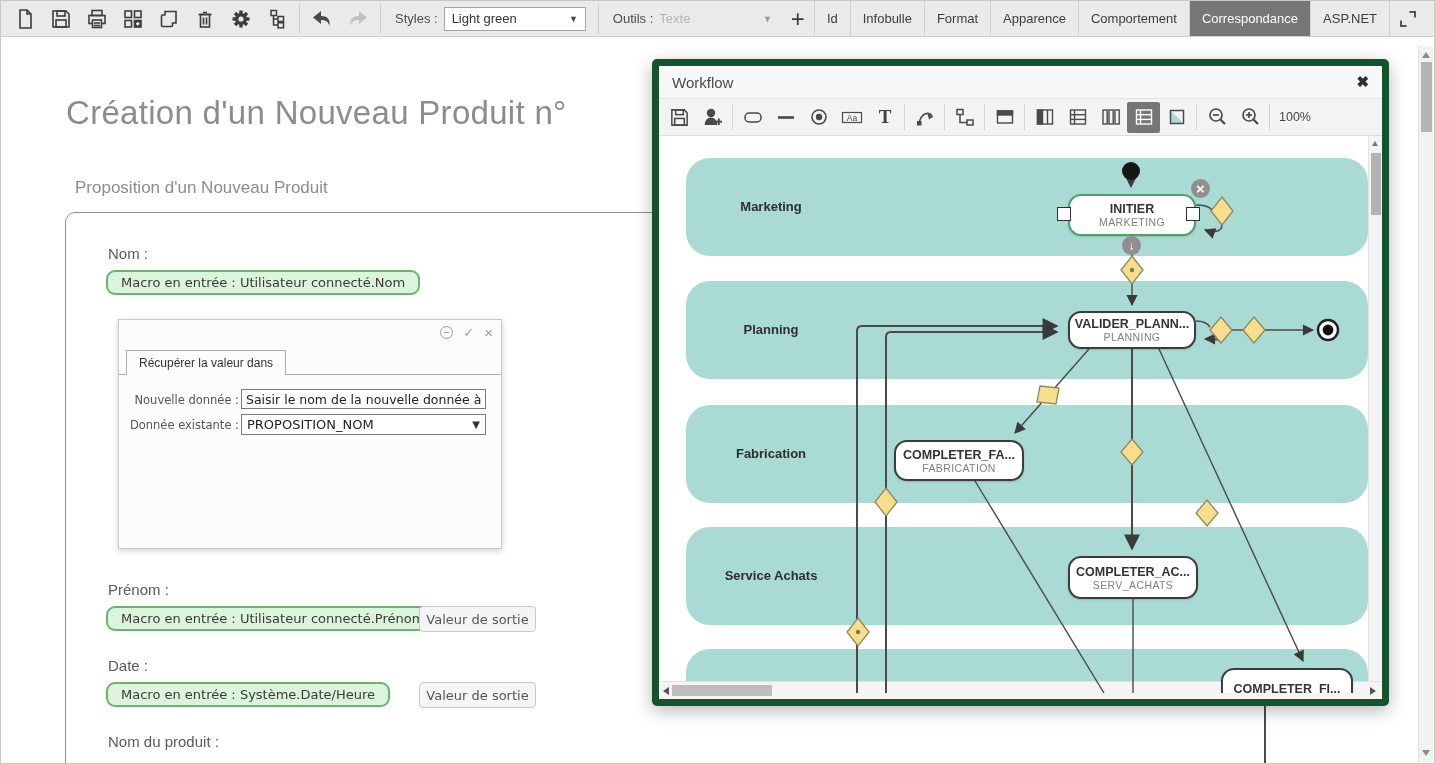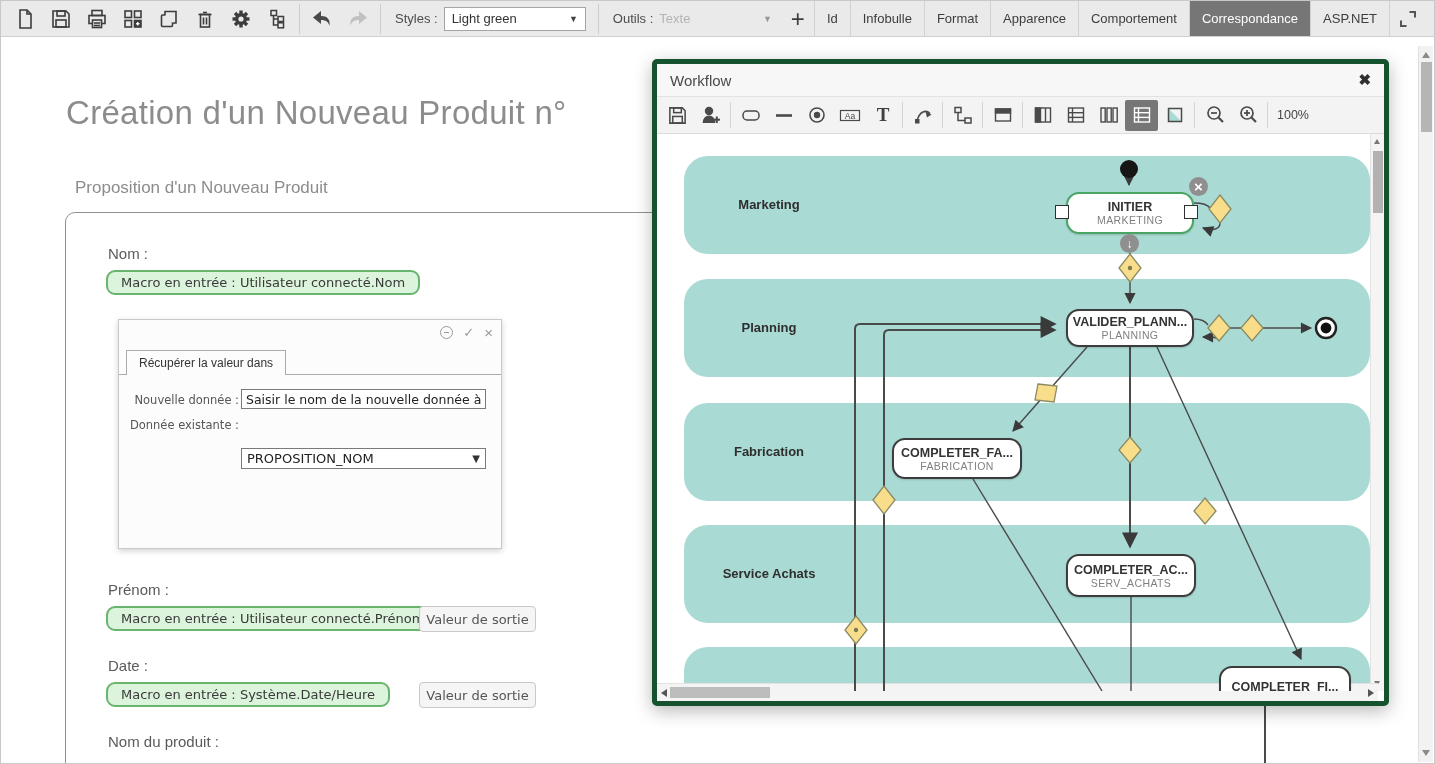--- a/index.html
+++ b/index.html
@@ -38,33 +38,33 @@
   .popup-head { position:absolute; top:0; left:0; right:0; height:24px; display:flex; align-items:center; justify-content:flex-end; gap:10px; padding-right:8px; }
   .ph-ico { color:#9a9a9a; font-size:13px; cursor:pointer; line-height:1; }
   .ico-collapse { width:13px; height:13px; border:1px solid #9a9a9a; border-radius:50%; position:relative; }
   .ico-collapse::before { content:""; position:absolute; left:3px; right:3px; top:5.5px; height:1px; background:#9a9a9a; }
   .ico-check::before { content:"\2713"; }
   .ico-x::before { content:"\00D7"; font-size:15px; }
   .popup-tabline { position:absolute; left:0; right:0; top:54px; height:1px; background:#ababab; }
   .popup-tab { position:absolute; left:7px; top:30px; height:25px; background:#fcfcfc; border:1px solid #ababab; border-bottom:none; padding:0 12px; font-size:12px; color:#333; display:flex; align-items:center; z-index:2; }
   .popup-row-label { position:absolute; font-family:"DejaVu Sans", sans-serif; font-size:11.5px; color:#555; width:110px; text-align:right; }
   .popup-input { position:absolute; left:122px; width:245px; height:20px; border:1px solid #7a7a7a; background:#fff; font-family:"DejaVu Sans", sans-serif; font-size:12.5px; color:#222; padding:0 4px; }
-  .popup-select { position:absolute; left:122px; width:245px; height:21px; border:1px solid #7a7a7a; background:#fff; display:flex; align-items:center; padding:0 5px; font-family:"DejaVu Sans", sans-serif; font-size:13px; color:#222; cursor:pointer;margin-top:34px; }
+  .popup-select { position:absolute; left:122px; width:245px; height:21px; border:1px solid #7a7a7a; background:#fff; display:flex; align-items:center; padding:0 5px; font-family:"DejaVu Sans", sans-serif; font-size:13px; color:#222; cursor:pointer; }
   .popup-select .caret { margin-left:auto; font-size:10px; color:#333; }
 
   .below-line { position:absolute; left:1263px; top:705px; width:1.5px; height:59px; background:#4a4a4a; }
 
   
   .win-scroll { position:absolute; right:1px; top:45px; bottom:1px; width:15px; background:#f2f2f2; border-left:1px solid #e0e0e0; }
   .win-scroll .thumb { position:absolute; left:2px; top:16px; width:11px; height:70px; background:#b5b5b5; }
   .tri-up { width:0; height:0; border-left:4px solid transparent; border-right:4px solid transparent; border-bottom:6px solid #8a8a8a; position:absolute; left:3px; top:6px; }
   .tri-down { width:0; height:0; border-left:4px solid transparent; border-right:4px solid transparent; border-top:6px solid #8a8a8a; position:absolute; left:3px; bottom:6px; }
 
   
-  .dialog { position:absolute; left:651px; top:58px; width:737px; height:647px; background:#fff; border:5px solid #14532d; border-radius:5px; box-shadow:0 5px 18px rgba(0,0,0,.28); overflow:hidden; }
+  .dialog { position:absolute; left:651px; top:58px; width:737px; height:647px; background:#fff; border:7px solid #14532d; border-radius:5px; box-shadow:0 5px 18px rgba(0,0,0,.28); overflow:hidden; }
   .dlg-head { height:33px; background:#f7f7f7; border-bottom:1px solid #e3e3e3; display:flex; align-items:center; padding:0 13px; }
   .dlg-title { font-size:15px; color:#4a4a4a; }
   .dlg-close { margin-left:auto; color:#2f2f2f; font-weight:700; font-size:15px; cursor:pointer; }
   .dlg-close::before { content:"\2716"; }
   .dlg-toolbar { height:37px; background:#f3f3f3; border-bottom:1px solid #dcdcdc; display:flex; align-items:center; padding:0 4px; }
   .wf-btn { width:33px; height:31px; display:flex; align-items:center; justify-content:center; cursor:pointer; border-radius:2px; flex:none; }
   .wf-btn.sel { background:#767676; }
   .wf-sep { width:1px; height:26px; background:#d4d4d4; margin:0 3px; flex:none; }
   .wf-zoom-label { font-size:12.5px; color:#444; margin-left:6px; }
 

